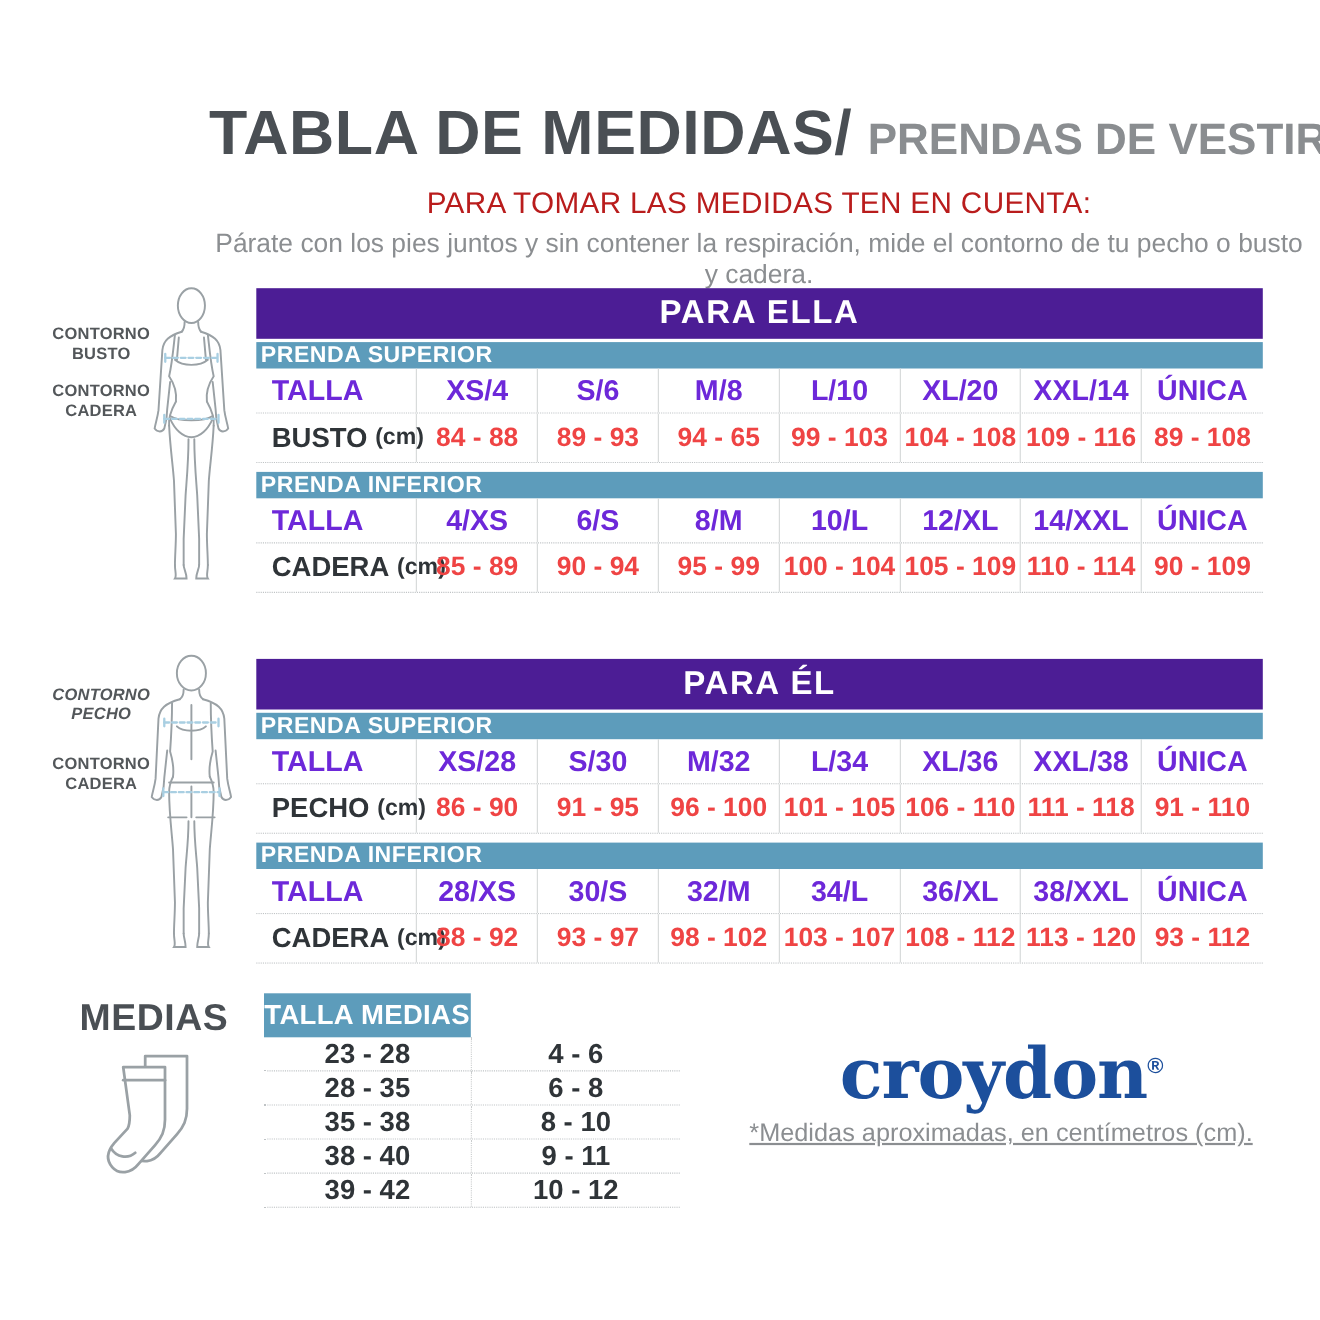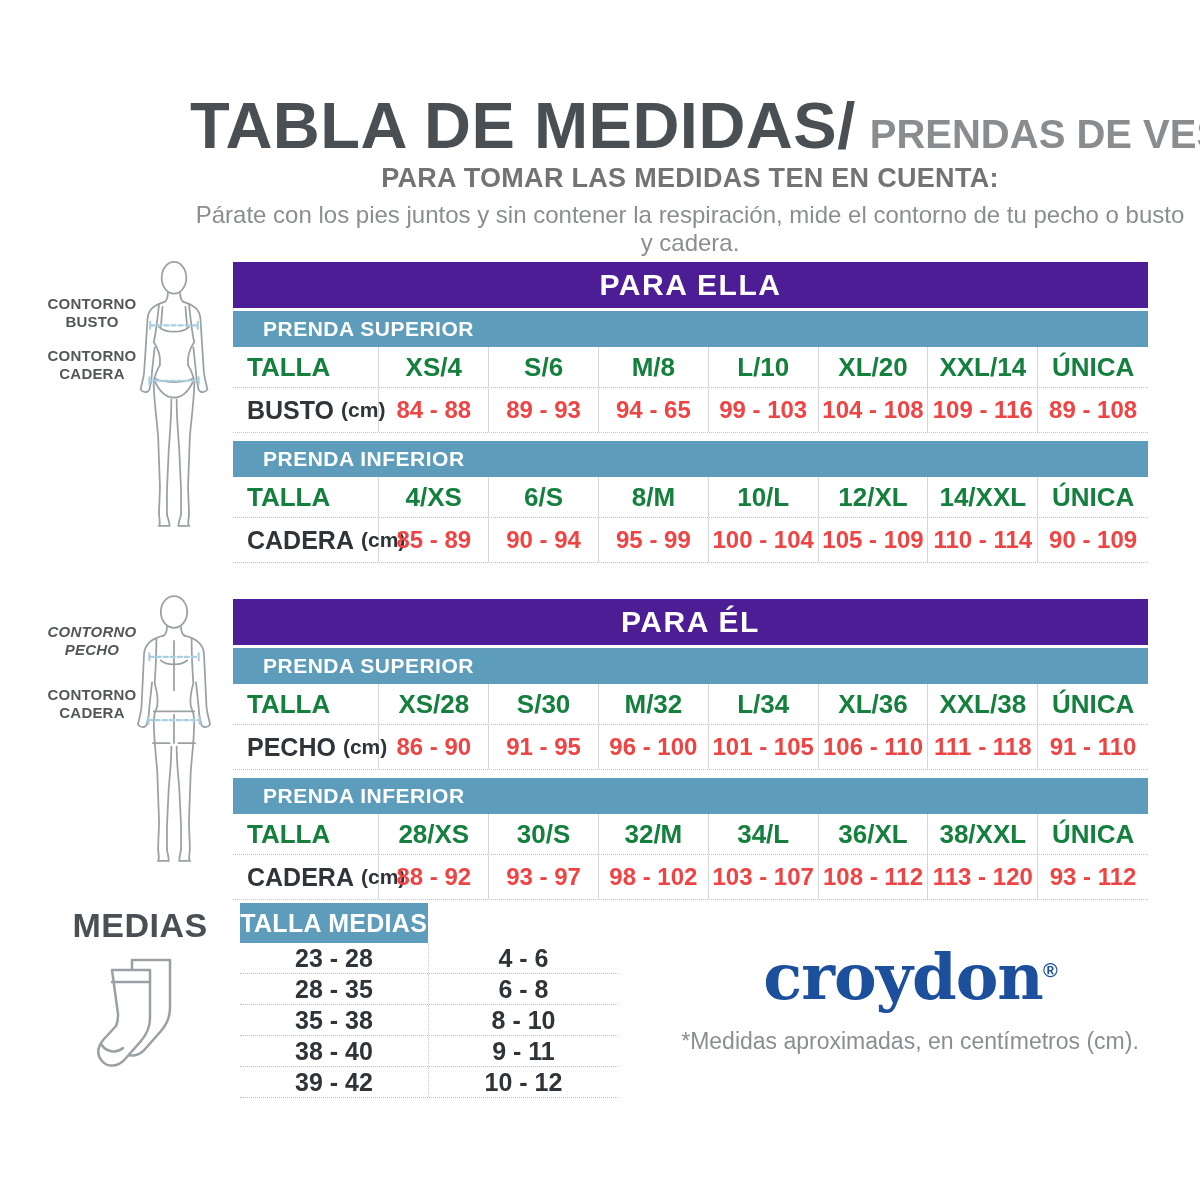--- a/index.html
+++ b/index.html
@@ -6,40 +6,40 @@
   body{
     width:1200px;height:1200px;position:relative;background:#ffffff;
     font-family:"Liberation Sans", sans-serif;overflow:hidden;
     -webkit-font-smoothing:antialiased;
   }
   .abs{position:absolute;}
 
   
   #header{left:190px;top:88px;width:1000px;text-align:center;}
   .title-line{white-space:nowrap;}
-  .title-main{font-size:65px;font-weight:800;color:#4a4f54;letter-spacing:0.5px;}
+  .title-main{font-size:57px;font-weight:800;color:#4a4f54;letter-spacing:0.5px;}
   .title-sub{font-size:40px;font-weight:700;color:#8a8d90;margin-left:14px;}
-  .subtitle{font-size:27px;font-weight:700;color:#737373;letter-spacing:0.3px;}
+  .subtitle{margin-top:16px;font-size:27px;font-weight:400;color:#b91c1c;letter-spacing:0.3px;}
   .intro{margin-top:7px;font-size:24px;color:#8b8e91;}
 
   
   .size-table{left:233px;width:915px;}
   #table-ella{top:262px;}
   #table-el{top:599px;}
   .tbar{height:46px;background:#4c1d95;color:#fff;display:flex;align-items:center;
         justify-content:center;font-size:30px;font-weight:800;letter-spacing:1.5px;margin-bottom:3px;}
-  .band{height:36px;background:#5d9cbb;color:#fff;display:flex;align-items:center;
-        font-size:21px;font-weight:800;padding-left:30px;letter-spacing:0.5px;}
+  .band{height:24px;background:#5d9cbb;color:#fff;display:flex;align-items:center;
+        font-size:21px;font-weight:800;padding-left:4px;letter-spacing:0.5px;}
   .trow{display:grid;grid-template-columns:16% repeat(7,1fr);}
   .sizerow{height:40px;border-bottom:1px dotted #bfc3c5;}
   .valrow{height:44px;border-bottom:1px dotted #bfc3c5;}
   .cell{display:flex;align-items:center;justify-content:center;}
   .trow .cell:not(:last-child){border-right:1px solid #d4d7d8;}
   .lab{justify-content:flex-start;padding-left:14px;}
-  .size,.size-lab{color:#15803d;font-weight:800;font-size:26px;}
+  .size,.size-lab{color:#6d28d9;font-weight:800;font-size:26px;}
   .val{color:#ef4444;font-weight:700;font-size:24px;}
   .val-lab{color:#2f3438;font-weight:800;font-size:25px;}
   .unit{font-weight:700;font-size:21px;margin-left:7px;}
   .gap{height:8px;}
 
   
   .figure{width:210px;height:322px;}
   #figure-ella{left:30px;top:240px;}
   #figure-el{left:30px;top:575px;}
   .figure svg{position:absolute;left:78px;top:0;}
@@ -57,21 +57,21 @@
   .mrow{display:grid;grid-template-columns:1fr 1fr;height:30px;border-bottom:1px dotted #bfc3c5;}
   .mcell{display:flex;align-items:center;justify-content:center;font-size:25px;
          font-weight:700;color:#2f3438;}
   .mrow .mcell:first-child{border-right:1px dotted #c9cccd;}
 
   
   #brand{left:640px;top:942px;width:540px;text-align:center;}
   .croydon{font-family:"DejaVu Serif", serif;font-weight:700;font-size:64px;
            color:#1c4f9c;letter-spacing:-1px;line-height:1.1;}
   .reg{font-size:20px;vertical-align:super;font-family:"Liberation Sans",sans-serif;font-weight:700;}
-  .note{margin-top:16px;font-size:23px;color:#8b8e91;}
+  .note{margin-top:4px;font-size:23px;color:#8b8e91;text-decoration:underline;}
 </style>
 </head>
 <body>
 
 <div id="header" class="abs">
   <div class="title-line">
     <span class="title-main">TABLA DE MEDIDAS/</span><span class="title-sub">PRENDAS DE VESTIR</span>
   </div>
   <div class="subtitle">PARA TOMAR LAS MEDIDAS TEN EN CUENTA:</div>
   <div class="intro">Párate con los pies juntos y sin contener la respiración, mide el contorno de tu pecho o busto y cadera.</div>

